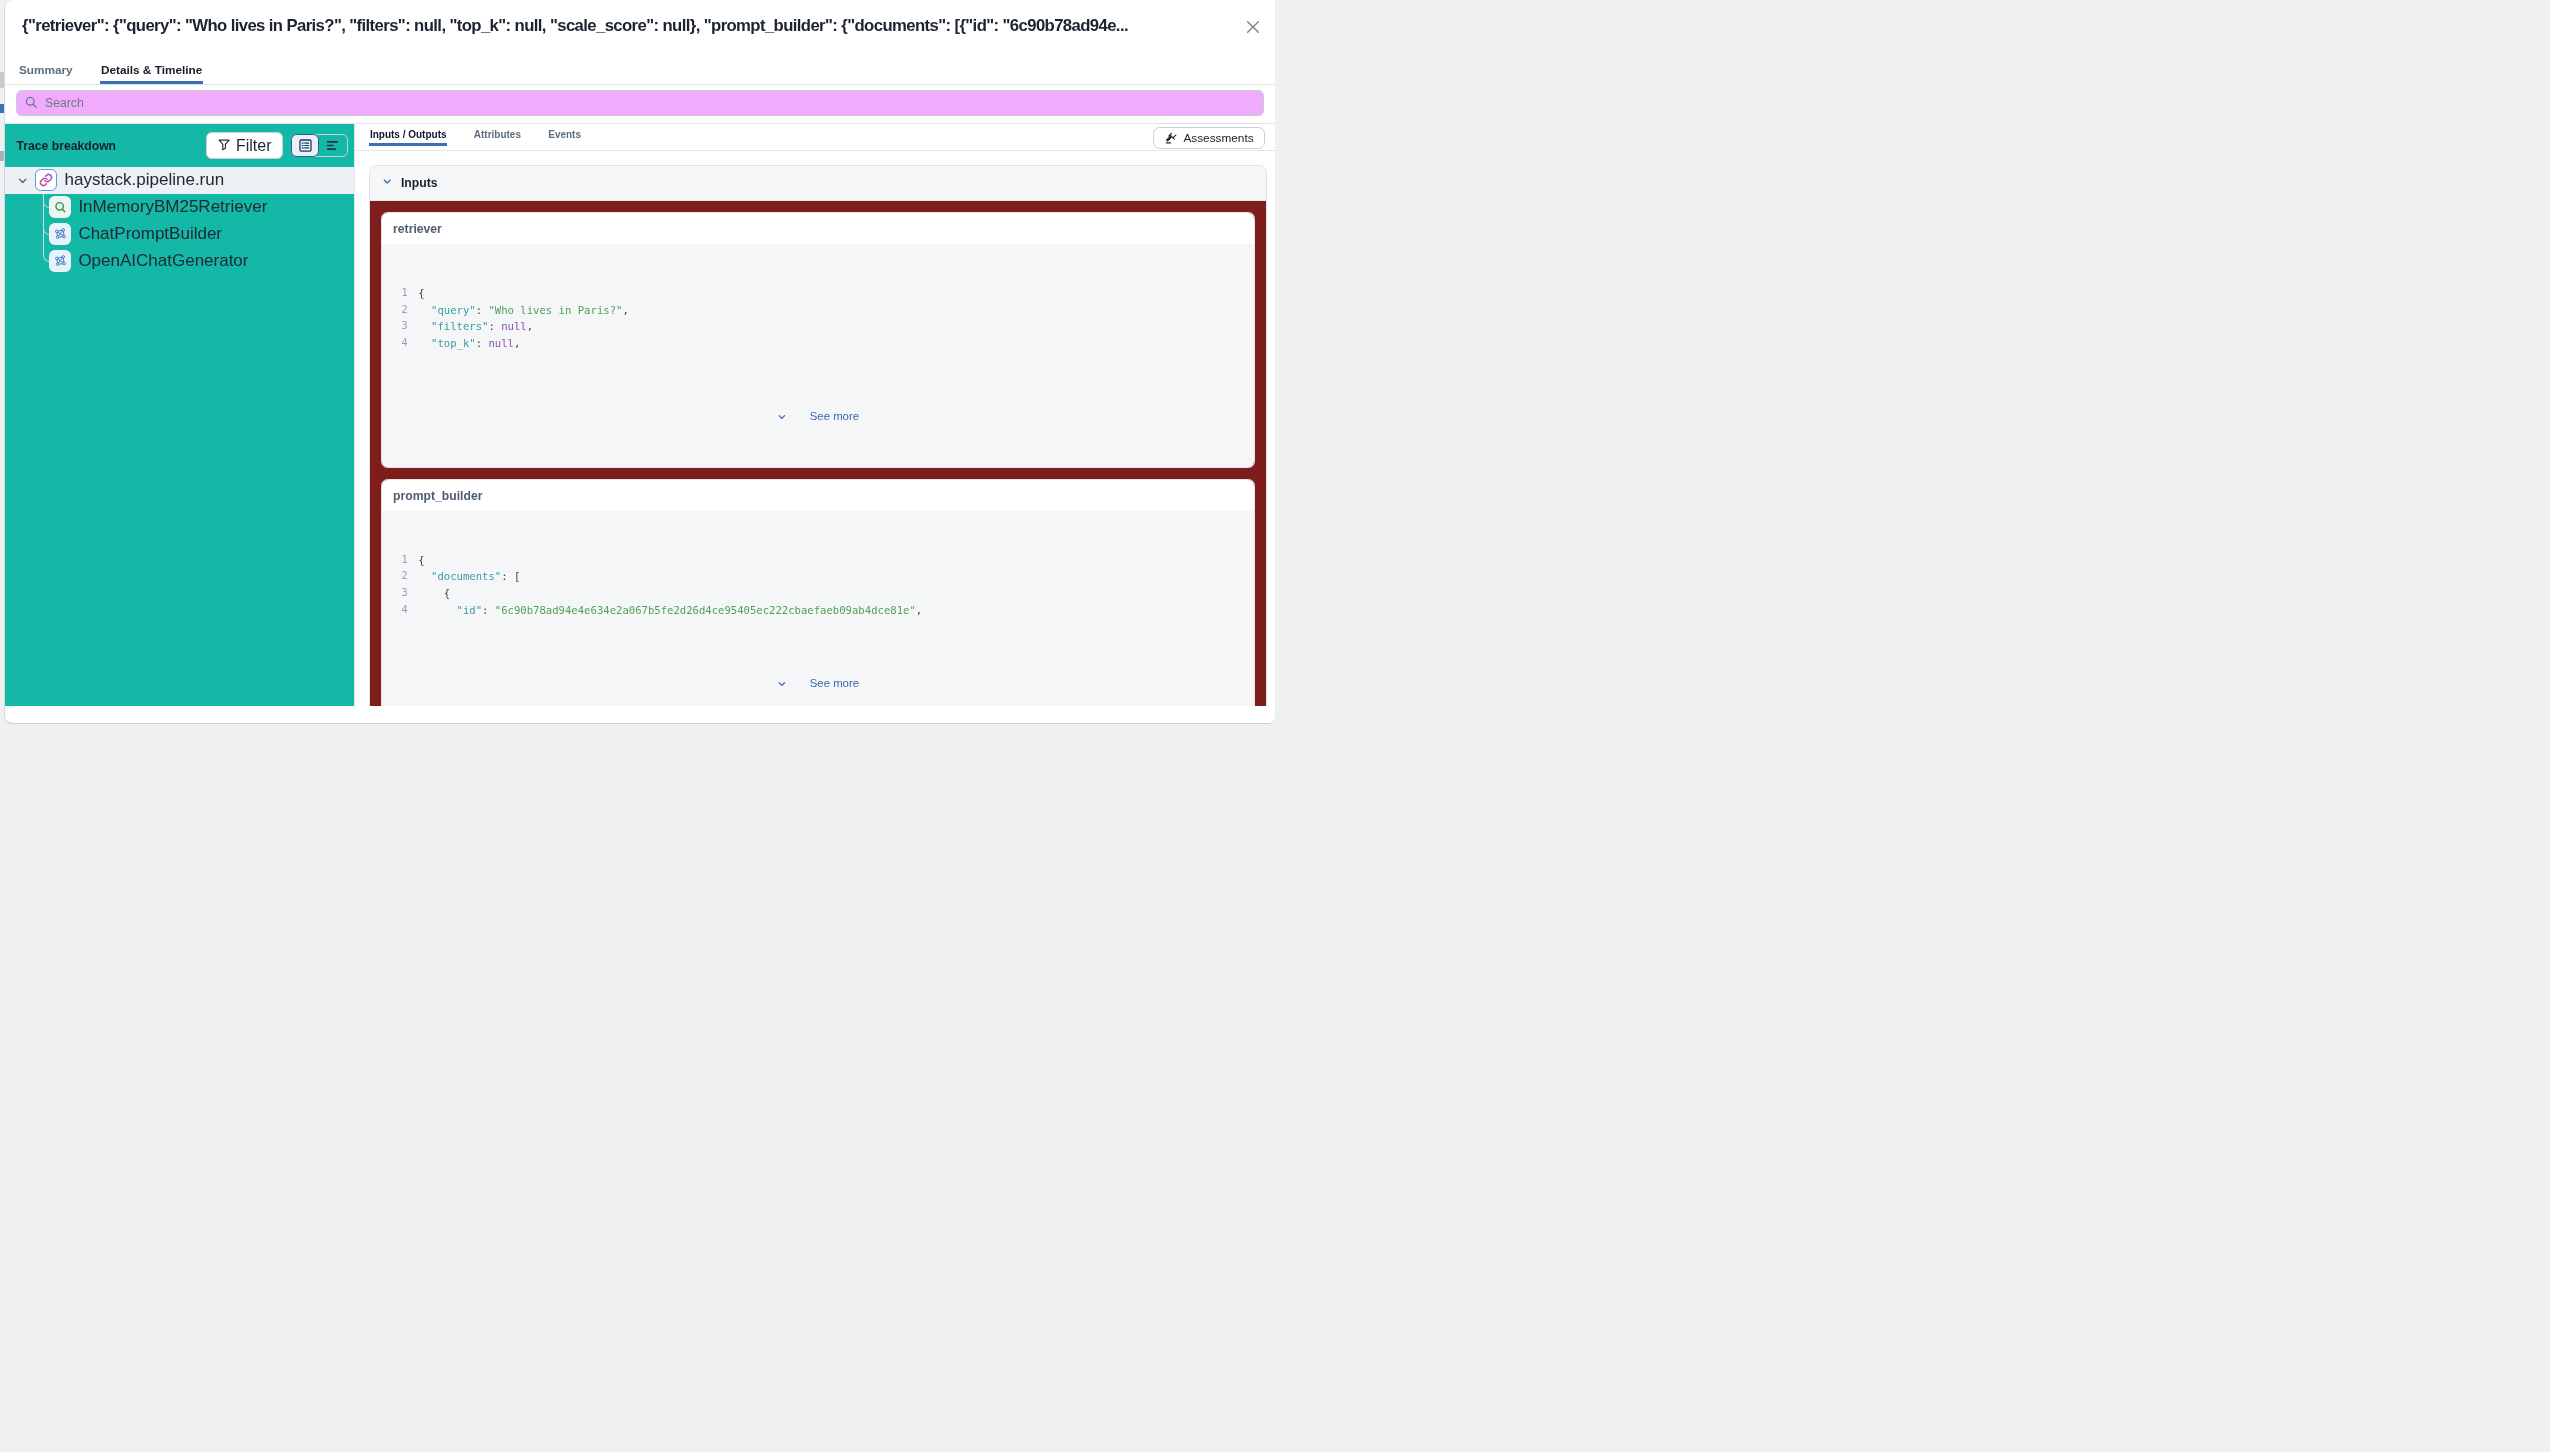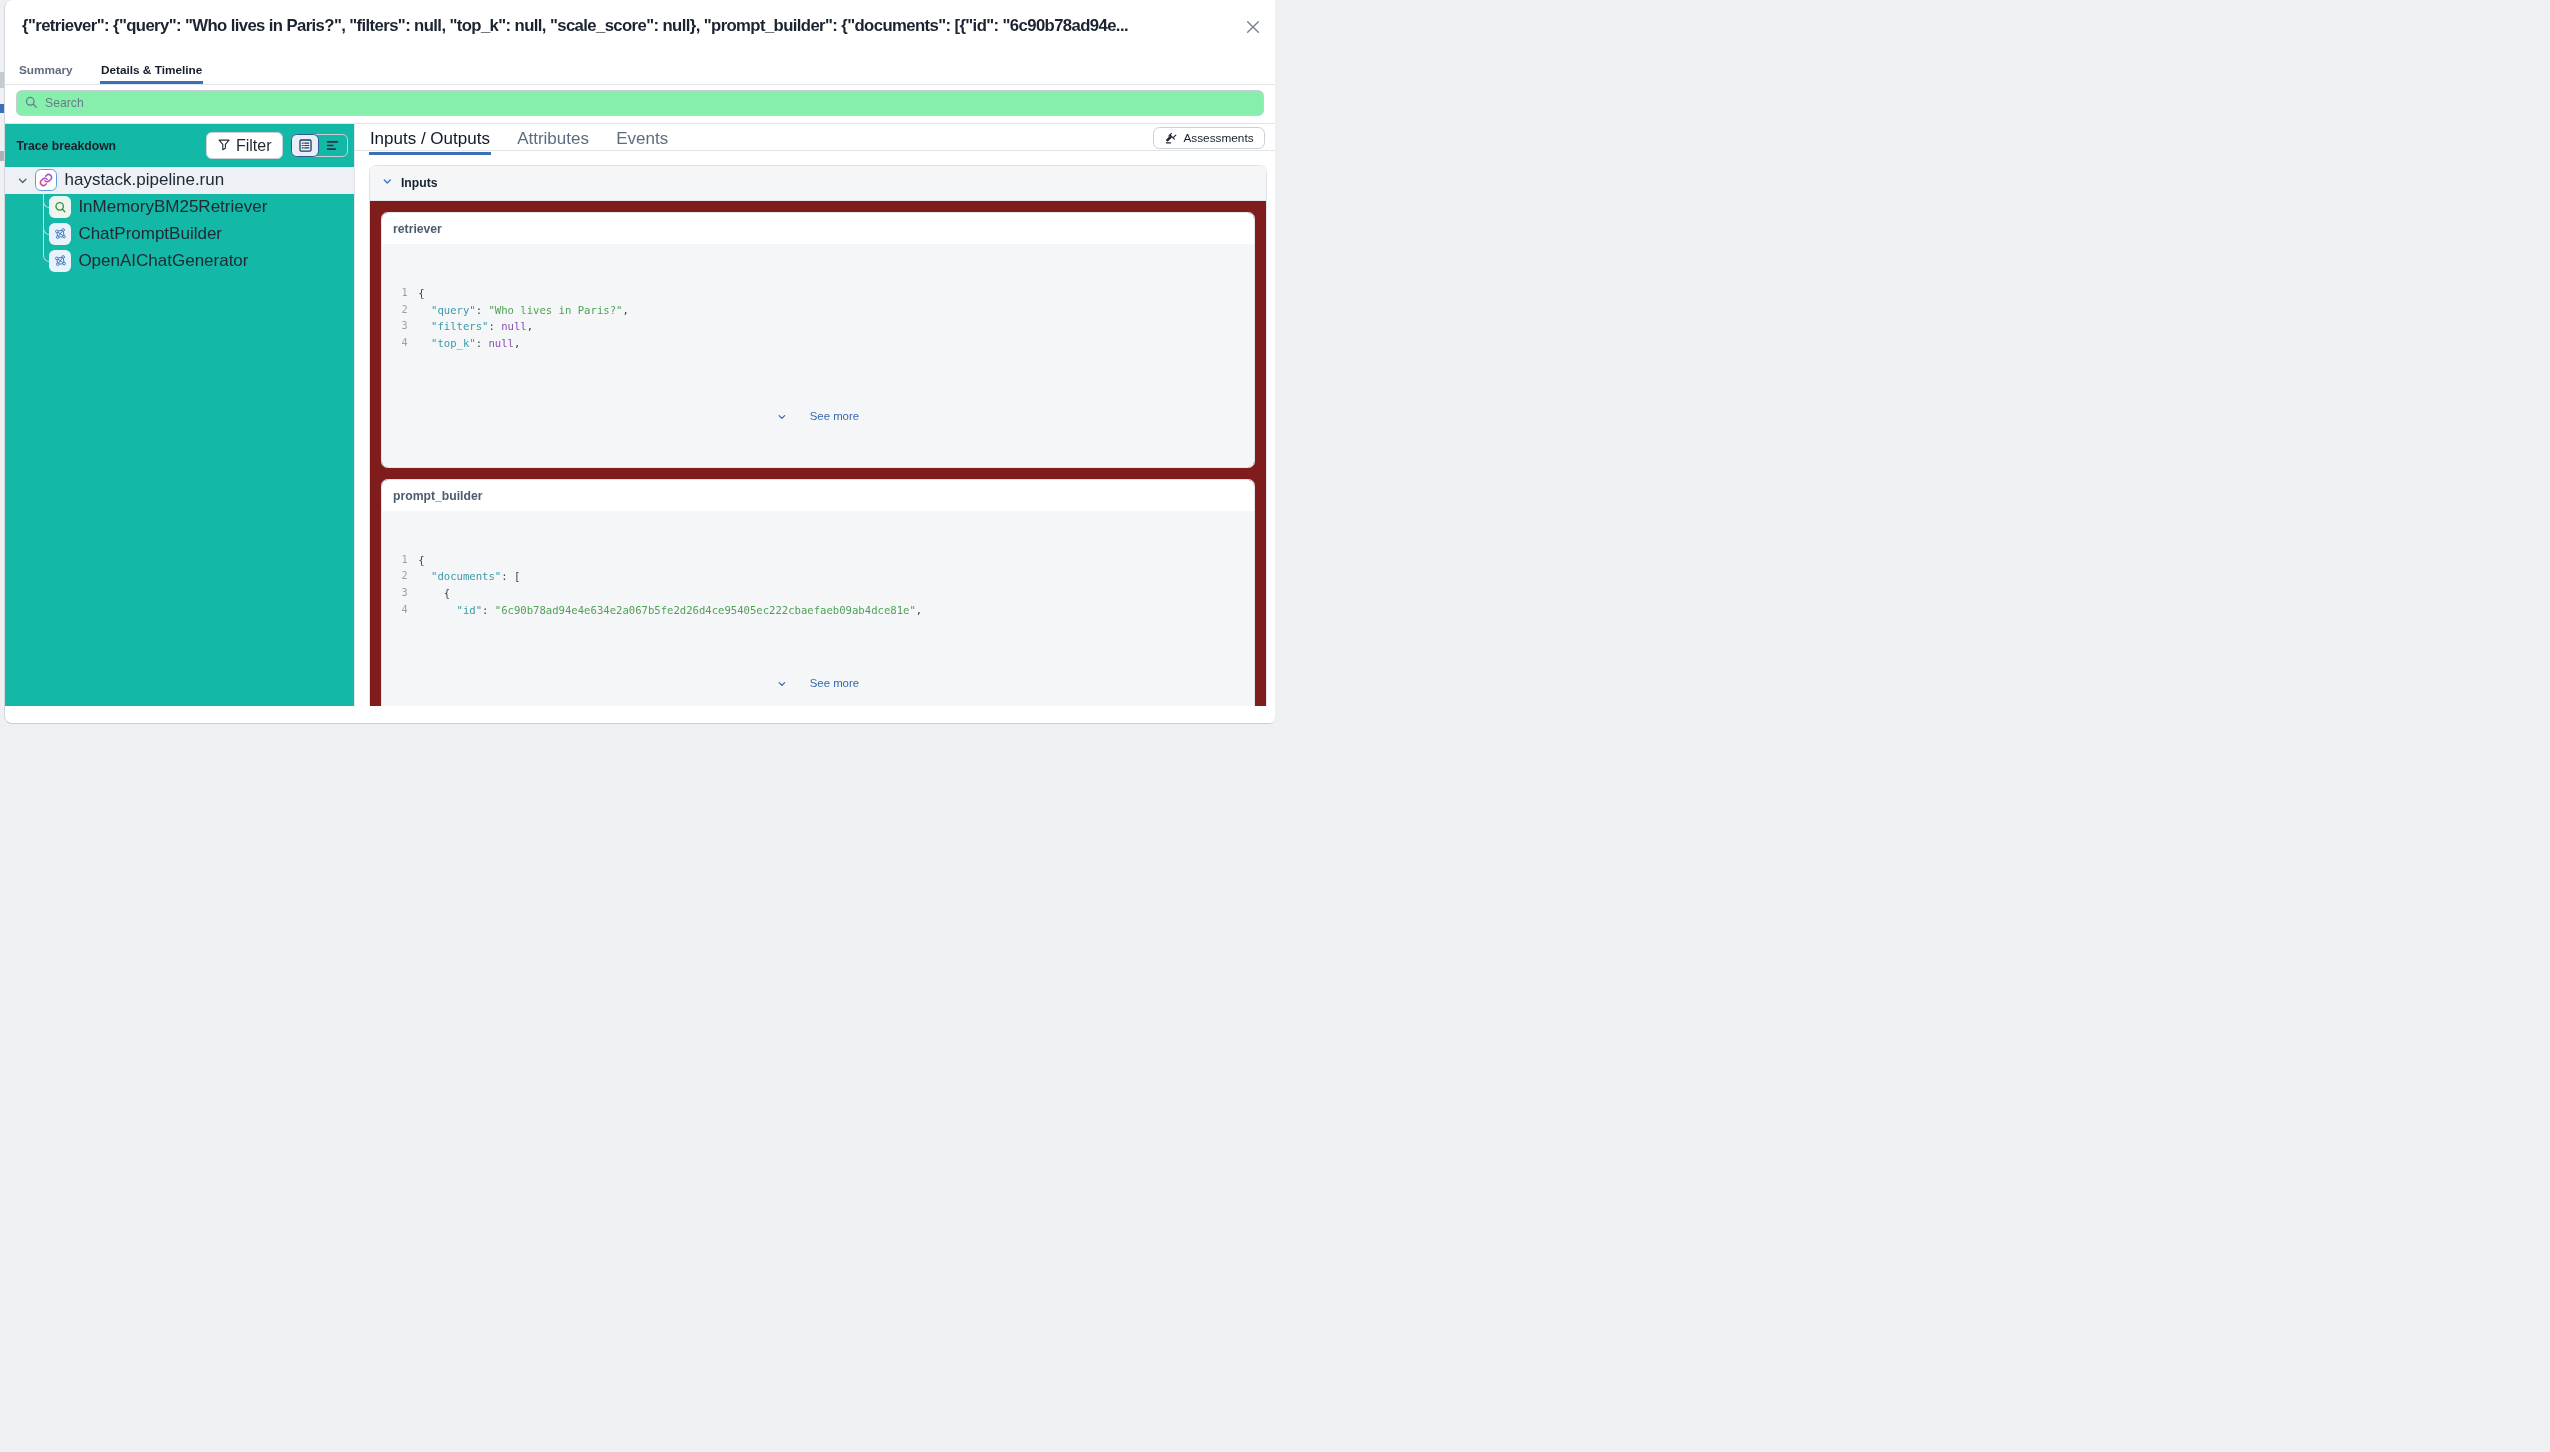--- a/index.html
+++ b/index.html
@@ -22,21 +22,21 @@
   .modal-title { font-size:16.7px; font-weight:700; color:#1b2430; letter-spacing:-0.6px; white-space:nowrap; overflow:hidden; }
   .close-btn { position:absolute; top:16.3px; right:11.4px; width:21px; height:21px; display:flex; align-items:center; justify-content:center; background:#fff; cursor:pointer; }
 
   
   .main-tabs { border-bottom:0.8px solid #e1e5ea; padding-left:13px; height:28px; }
   .mtab { display:inline-block; margin-right:23px; font-size:11.8px; font-weight:700; color:#5d6d7e; padding:5.7px 0.8px 7.3px; cursor:pointer; }
   .mtab.active { color:#141e2a; padding-bottom:4.1px; border-bottom:3.3px solid #3a70b8; }
 
   
   .search-row { padding:4.9px 10.6px 7.3px; border-bottom:0.8px solid #e1e5ea; }
-  .search-box { height:26px; border:0.8px solid #c6cdd5; border-radius:5.7px; display:flex; align-items:center; padding:0 8.1px; gap:7.3px; background:#86efac; }
+  .search-box { height:26px; border:0.8px solid #c6cdd5; border-radius:5.7px; display:flex; align-items:center; padding:0 8.1px; gap:7.3px; background:#f0abfc; }
   .search-box svg { flex:none; }
   .search-input { border:none; outline:none; flex:1; font-size:12.2px; font-family:"Liberation Sans",sans-serif; color:#2a3540; background:transparent; }
   .search-input::placeholder { color:#6a7a8a; }
 
   .main { display:flex; height:582px; }
 
   
   .left-panel { width:350px; flex:none; border-right:0.8px solid #e1e5ea; background:#14b8a6; }
   .left-head { display:flex; align-items:center; padding:8.1px 6.5px 8.1px 11.4px; }
   .left-title { flex:1; font-size:12.2px; font-weight:700; color:#16202c; }
@@ -56,21 +56,21 @@
   .ibox.link-box { border:1.2px solid #5e9ed6; background:#fff; }
   .ibox.green-box { background:#ecf6ee; }
   .ibox.blue-box { background:#e9f1fa; }
   .tlabel { margin-left:7.3px; white-space:nowrap; }
   .connector { position:absolute; left:38px; width:6.5px; border-left:1.2px solid #d5dae0; border-bottom:1.2px solid #d5dae0; border-bottom-left-radius:6.5px; top:23.6px; }
   .connector.c1 { height:17px; } .connector.c2 { height:44px; } .connector.c3 { height:71px; }
 
   
   .right-panel { flex:1; min-width:0; display:flex; flex-direction:column; background:#fff; }
   .right-tabs { position:relative; border-bottom:0.8px solid #e1e5ea; padding-left:14px; height:27px; flex:none; }
-  .rtab { display:inline-block; margin-right:22px; font-size:17px; font-weight:400; color:#5c6d7f; padding:4.9px 0.8px 6.5px; cursor:pointer; }
+  .rtab { display:inline-block; margin-right:22px; font-size:10px; font-weight:700; color:#5c6d7f; padding:4.9px 0.8px 6.5px; cursor:pointer; }
   .rtab.active { color:#10192a; padding-bottom:3.3px; border-bottom:3.3px solid #3a70b8; }
   .assessments-btn { position:absolute; right:9.8px; top:2.4px; display:flex; align-items:center; gap:6.5px; border:0.8px solid #c9d0d8; border-radius:6.5px; padding:3.3px 10.6px; font-size:11.8px; color:#15202c; background:#fff; cursor:pointer; }
   .right-content { flex:1; overflow:hidden; padding:14px 8.1px 0 14px; }
 
   .section { border:0.8px solid #dfe3e8; border-radius:7.3px; margin-bottom:12.2px; overflow:hidden; background:#fff; }
   .section-head { background:#f4f6f8; padding:9.8px 12.2px; display:flex; align-items:flex-start; gap:8.1px; border-bottom:0.8px solid #e4e8ec; cursor:pointer; }
   .section-title { font-size:12.2px; font-weight:700; color:#17212d; }
   .section-body { padding:11.4px 10.6px 0.8px; background:#7f1d1d; }
 
   .card { border:0.8px solid #e2e6ea; border-radius:6.5px; margin-bottom:11.4px; overflow:hidden; }

